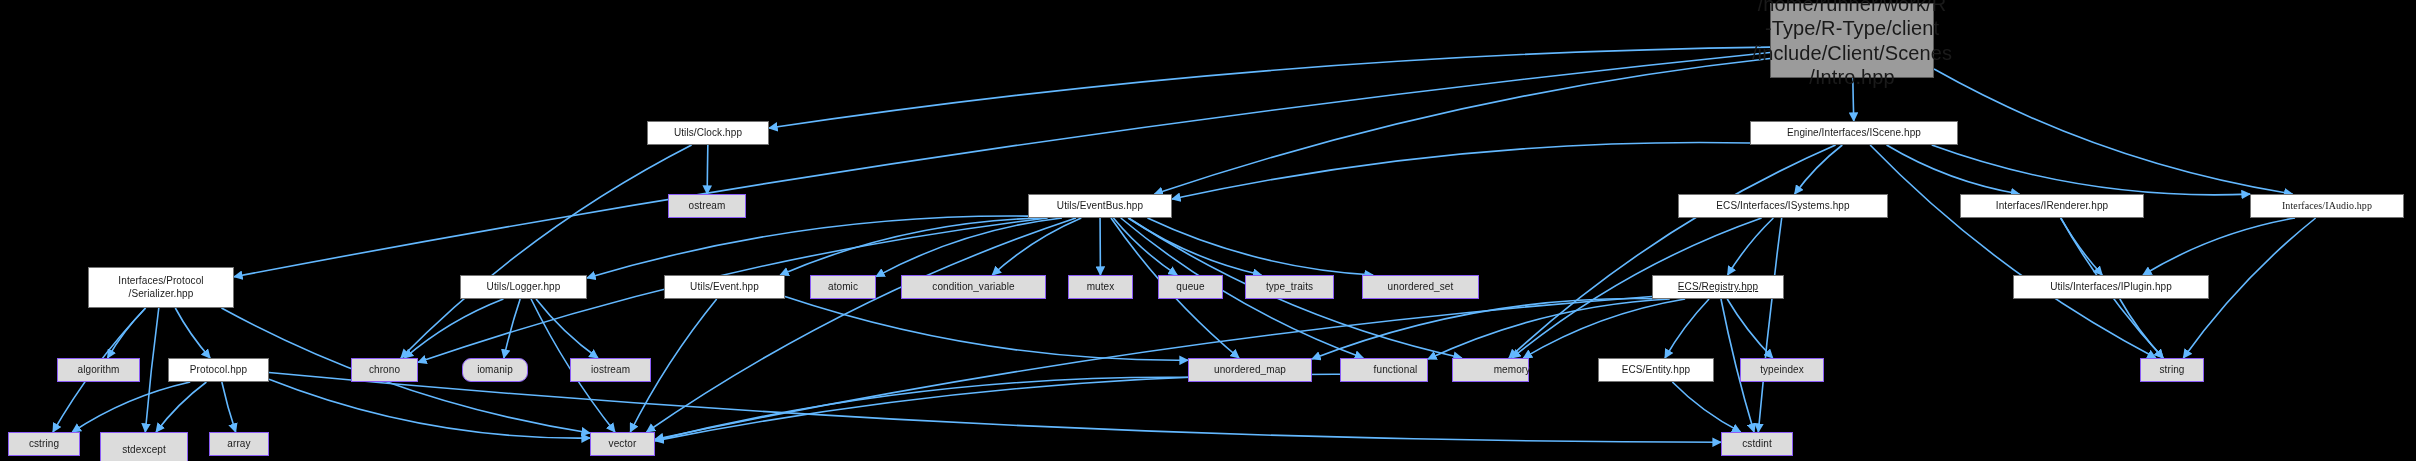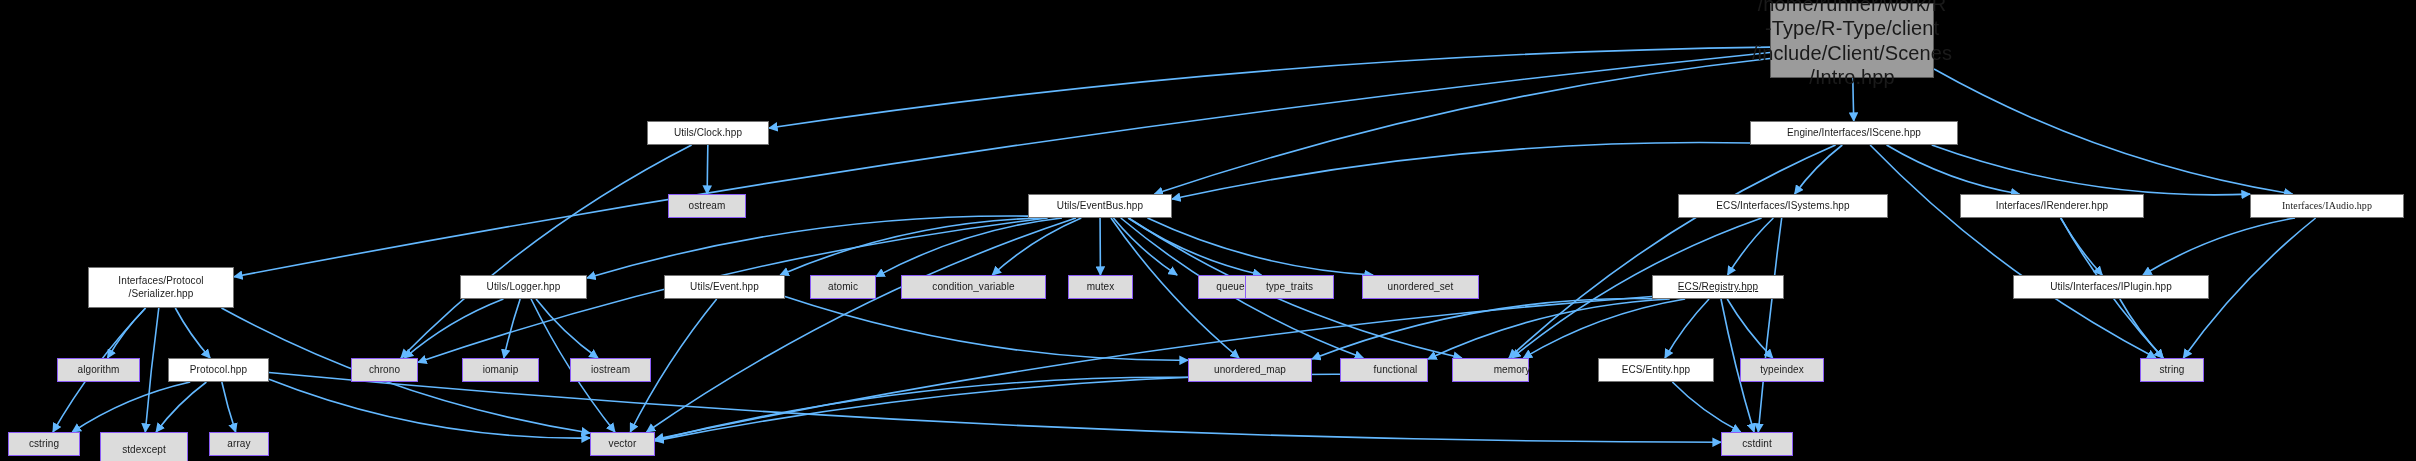--- a/index.html
+++ b/index.html
@@ -134,29 +134,29 @@
       <div class="node hdr" style="left: 1678px; top: 194px; width: 210px; height: 24px;">ECS/Interfaces/ISystems.hpp</div>
       <div class="node hdr" style="left: 1960px; top: 194px; width: 184px; height: 24px;">Interfaces/IRenderer.hpp</div>
       <div class="node hdr" style="left: 2250px; top: 194px; width: 154px; height: 24px; font-family: Liberation Serif, serif;">Interfaces/IAudio.hpp</div>
       <div class="node hdr" style="left: 88px; top: 267px; width: 146px; height: 41px;">Interfaces/Protocol
 /Serializer.hpp</div>
       <div class="node hdr" style="left: 460px; top: 275px; width: 127px; height: 24px;">Utils/Logger.hpp</div>
       <div class="node hdr" style="left: 664px; top: 275px; width: 121px; height: 24px;">Utils/Event.hpp</div>
       <div class="node sys" style="left: 810px; top: 275px; width: 66px; height: 24px;">atomic</div>
       <div class="node sys" style="left: 901px; top: 275px; width: 145px; height: 24px;">condition_variable</div>
       <div class="node sys" style="left: 1068px; top: 275px; width: 65px; height: 24px;">mutex</div>
-      <div class="node sys" style="left: 1158px; top: 275px; width: 65px; height: 24px; margin-left: 40px;">queue</div>
+      <div class="node sys" style="left: 1158px; top: 275px; width: 65px; height: 24px;">queue</div>
       <div class="node sys" style="left: 1245px; top: 275px; width: 89px; height: 24px;">type_traits</div>
       <div class="node sys" style="left: 1362px; top: 275px; width: 117px; height: 24px;">unordered_set</div>
       <div class="node hdr" style="left: 1652px; top: 275px; width: 132px; height: 24px; text-decoration: underline;">ECS/Registry.hpp</div>
       <div class="node hdr" style="left: 2013px; top: 275px; width: 196px; height: 24px;">Utils/Interfaces/IPlugin.hpp</div>
       <div class="node sys" style="left: 57px; top: 358px; width: 83px; height: 24px;">algorithm</div>
       <div class="node hdr" style="left: 168px; top: 358px; width: 101px; height: 24px; text-align: center;">Protocol.hpp</div>
       <div class="node sys" style="left: 351px; top: 358px; width: 67px; height: 24px;">chrono</div>
-      <div class="node sys" style="left: 462px; top: 358px; width: 77px; height: 24px;">iomanip</div>
+      <div class="node sys" style="left: 462px; top: 358px; width: 66px; height: 24px; border-radius: 9px;">iomanip</div>
       <div class="node sys" style="left: 570px; top: 358px; width: 81px; height: 24px;">iostream</div>
       <div class="node sys" style="left: 1188px; top: 358px; width: 124px; height: 24px;">unordered_map</div>
       <div class="node sys" style="left: 1340px; top: 358px; width: 88px; height: 24px; padding-left: 23px;">functional</div>
       <div class="node sys" style="left: 1452px; top: 358px; width: 77px; height: 24px; padding-left: 43px;">memory</div>
       <div class="node hdr" style="left: 1598px; top: 358px; width: 116px; height: 24px;">ECS/Entity.hpp</div>
       <div class="node sys" style="left: 1740px; top: 358px; width: 84px; height: 24px;">typeindex</div>
       <div class="node sys" style="left: 2140px; top: 358px; width: 64px; height: 24px;">string</div>
       <div class="node sys" style="left: 8px; top: 432px; width: 72px; height: 24px;">cstring</div>
       <div class="node sys" style="left: 100px; top: 432px; width: 88px; height: 36px;">stdexcept</div>
       <div class="node sys" style="left: 209px; top: 432px; width: 60px; height: 24px;">array</div>

